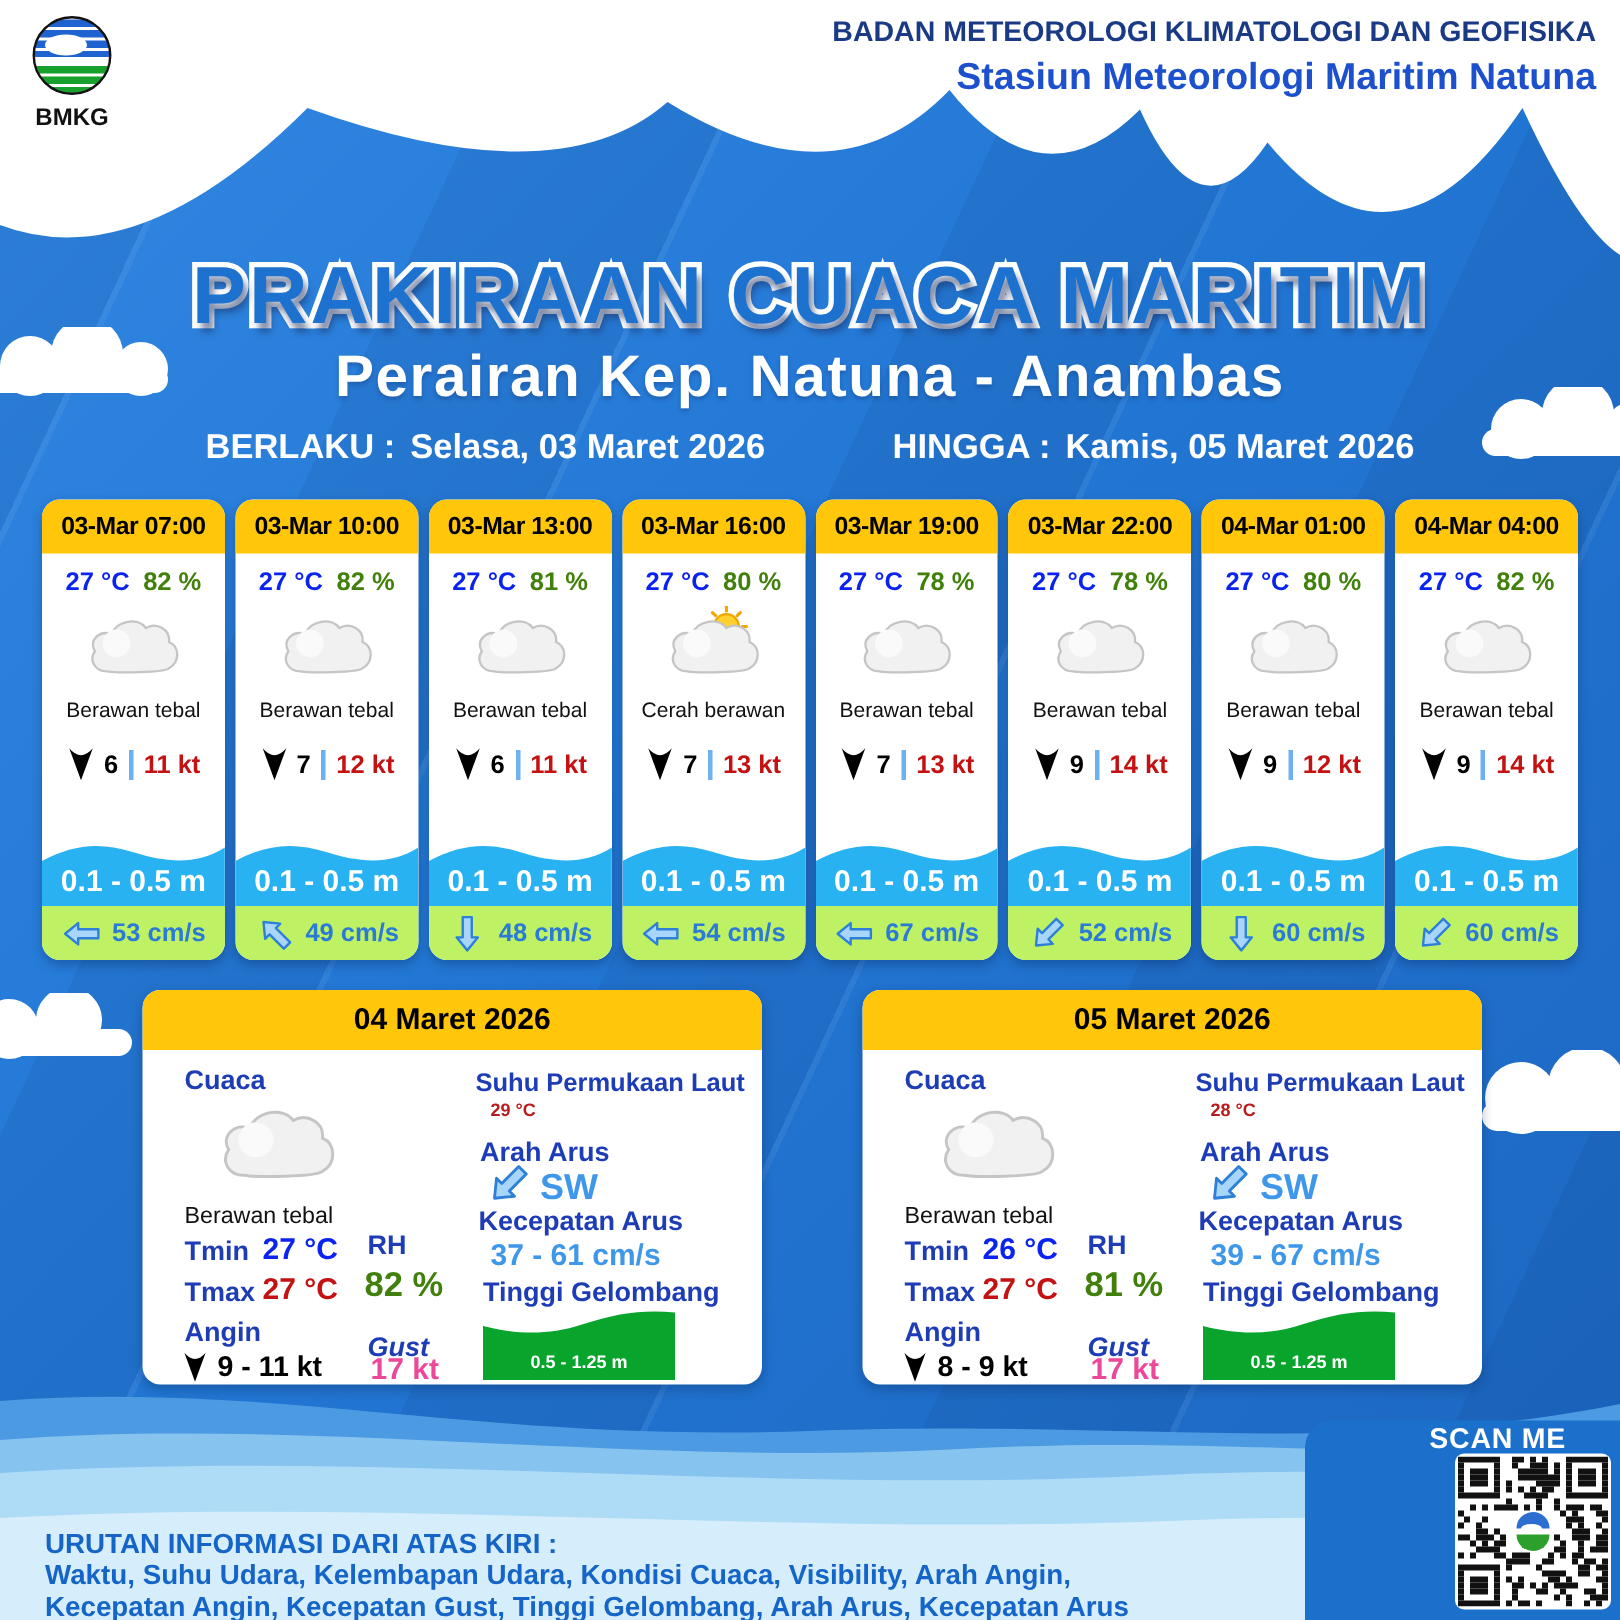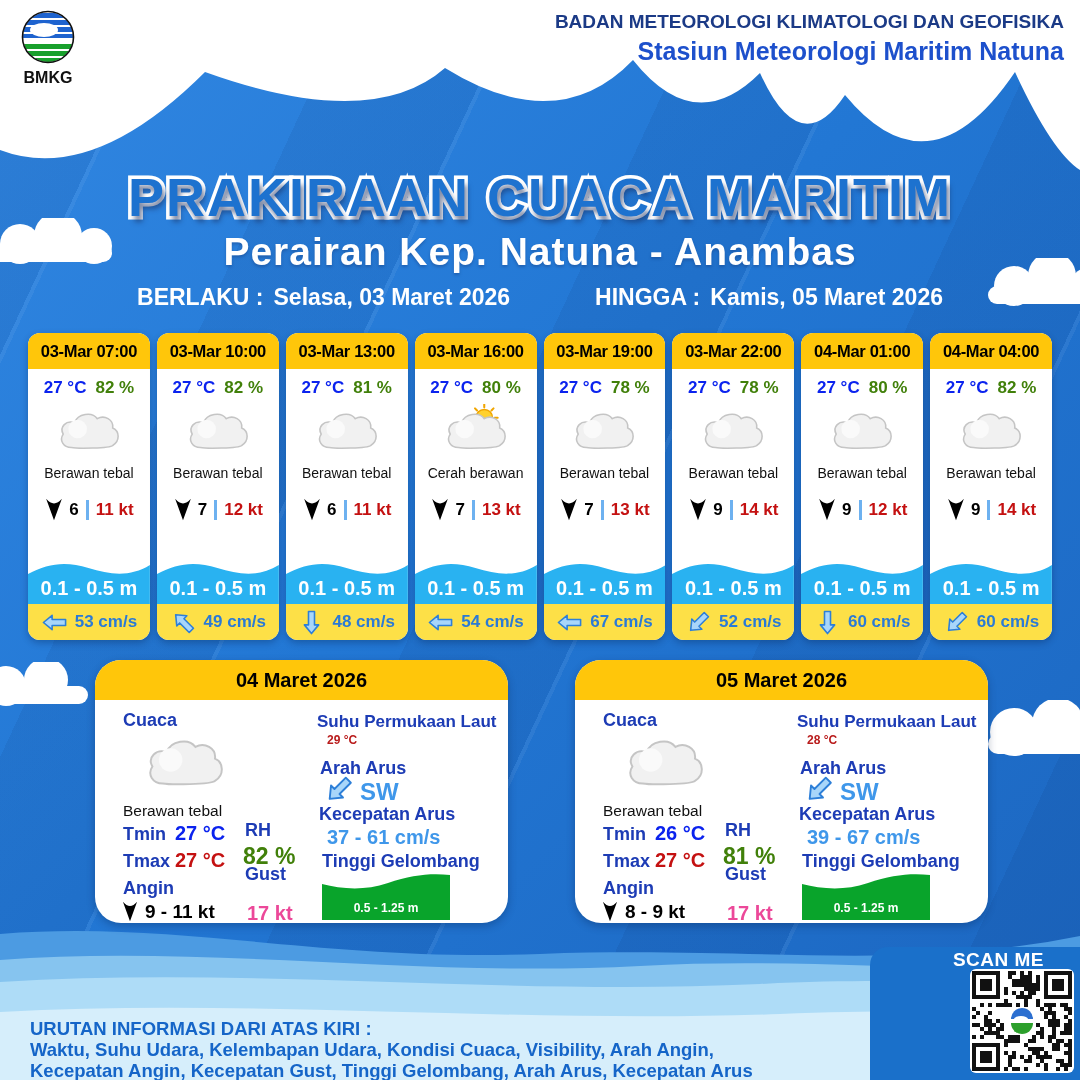--- a/index.html
+++ b/index.html
@@ -59,41 +59,41 @@
   .t-rh{color:#41800a;}
   .fc-icon{display:flex;justify-content:center;margin-top:6px;height:52px;}
   .fc-cond{margin-top:9px;text-align:center;font-size:14px;color:#111;}
   .fc-wind{display:flex;align-items:center;justify-content:center;gap:5px;margin-top:16px;}
   .fc-wind .vis{font-weight:700;font-size:17px;color:#000;}
   .fc-wind .sep{width:3px;height:20px;background:#6db1f0;margin:0 2px;}
   .fc-wind .spd{font-weight:700;font-size:17px;color:#c41111;}
   .fc-wavebox{margin-top:auto;position:relative;height:46px;}
   .fc-wavebox svg{position:absolute;inset:0;width:100%;height:100%;}
   .fc-waveval{position:absolute;left:0;right:0;bottom:4px;text-align:center;color:#fff;font-weight:700;font-size:20px;}
-  .fc-current{height:36px;background:#fde047;display:flex;align-items:center;justify-content:center;gap:7px;}
+  .fc-current{height:36px;background:#bef264;display:flex;align-items:center;justify-content:center;gap:7px;}
   .fc-current .cur{font-weight:700;font-size:17px;color:#2b7ad6;}
 
   
   .daily-row{position:absolute;left:95px;top:660px;display:flex;gap:67px;z-index:2;}
-  .dc-card{width:413px;height:263px;background:#fff;border-radius:26px;box-shadow:0 3px 8px rgba(0,25,70,.3);overflow:hidden;}
+  .dc-card{width:413px;height:263px;background:#fff;border-radius:12px;box-shadow:0 3px 8px rgba(0,25,70,.3);overflow:hidden;}
   .dc-header{height:40px;background:#ffc60a;color:#000;font-weight:700;font-size:20px;display:flex;align-items:center;justify-content:center;}
   .dc-body{position:relative;height:223px;}
   .lbl{color:#1d3cb5;font-weight:700;font-size:18px;position:absolute;}
   .dc-cuaca{left:28px;top:10px;}
   .dc-icon{position:absolute;left:48px;top:30px;}
   .dc-cond{position:absolute;left:28px;top:102px;font-size:15.5px;color:#111;}
   .dc-tmin-l{left:28px;top:124px;}
   .dc-tmin-v{position:absolute;left:80px;top:122px;color:#0b23ee;font-weight:700;font-size:20px;}
   .dc-tmax-l{left:28px;top:151px;}
   .dc-tmax-v{position:absolute;left:80px;top:149px;color:#c41111;font-weight:700;font-size:20px;}
   .dc-angin-l{left:28px;top:178px;}
   .dc-wind{position:absolute;left:26px;top:200px;display:flex;align-items:center;gap:6px;color:#000;font-weight:700;font-size:19px;}
   .dc-rh-l{left:150px;top:120px;}
   .dc-rh-v{position:absolute;left:148px;top:143px;color:#41800a;font-weight:700;font-size:23px;}
-  .dc-gust-l{left:150px;top:164px;}
+  .dc-gust-l{left:150px;top:188px;font-style:italic;}
   .dc-gust-v{position:absolute;left:152px;top:202px;color:#ec4899;font-weight:700;font-size:20px;}
   .dc-sst-l{left:222px;top:12px;font-size:17px;}
   .dc-sst-v{position:absolute;left:232px;top:33px;color:#b91c1c;font-weight:700;font-size:12px;}
   .dc-arah-l{left:225px;top:58px;}
   .dc-dir{position:absolute;left:228px;top:78px;display:flex;align-items:flex-start;gap:5px;}
   .dc-dir-v{color:#3f97ea;font-weight:700;font-size:24px;}
   .dc-kec-l{left:224px;top:104px;}
   .dc-kec-v{position:absolute;left:232px;top:126px;color:#3f97ea;font-weight:700;font-size:20px;}
   .dc-tg-l{left:227px;top:151px;}
   .dc-wavebox{position:absolute;left:227px;top:172px;width:128px;height:48px;}

